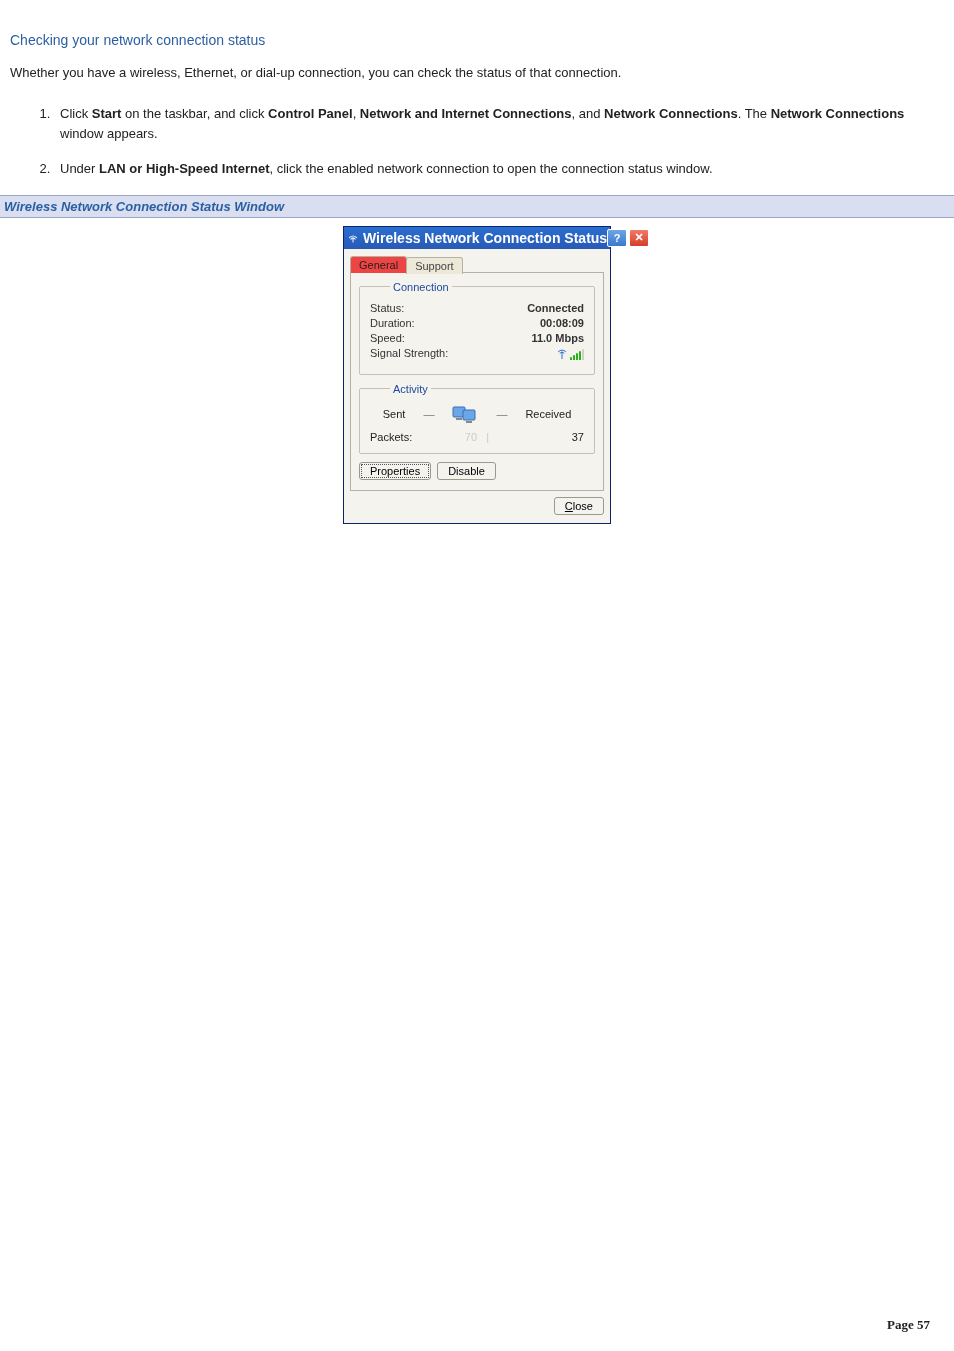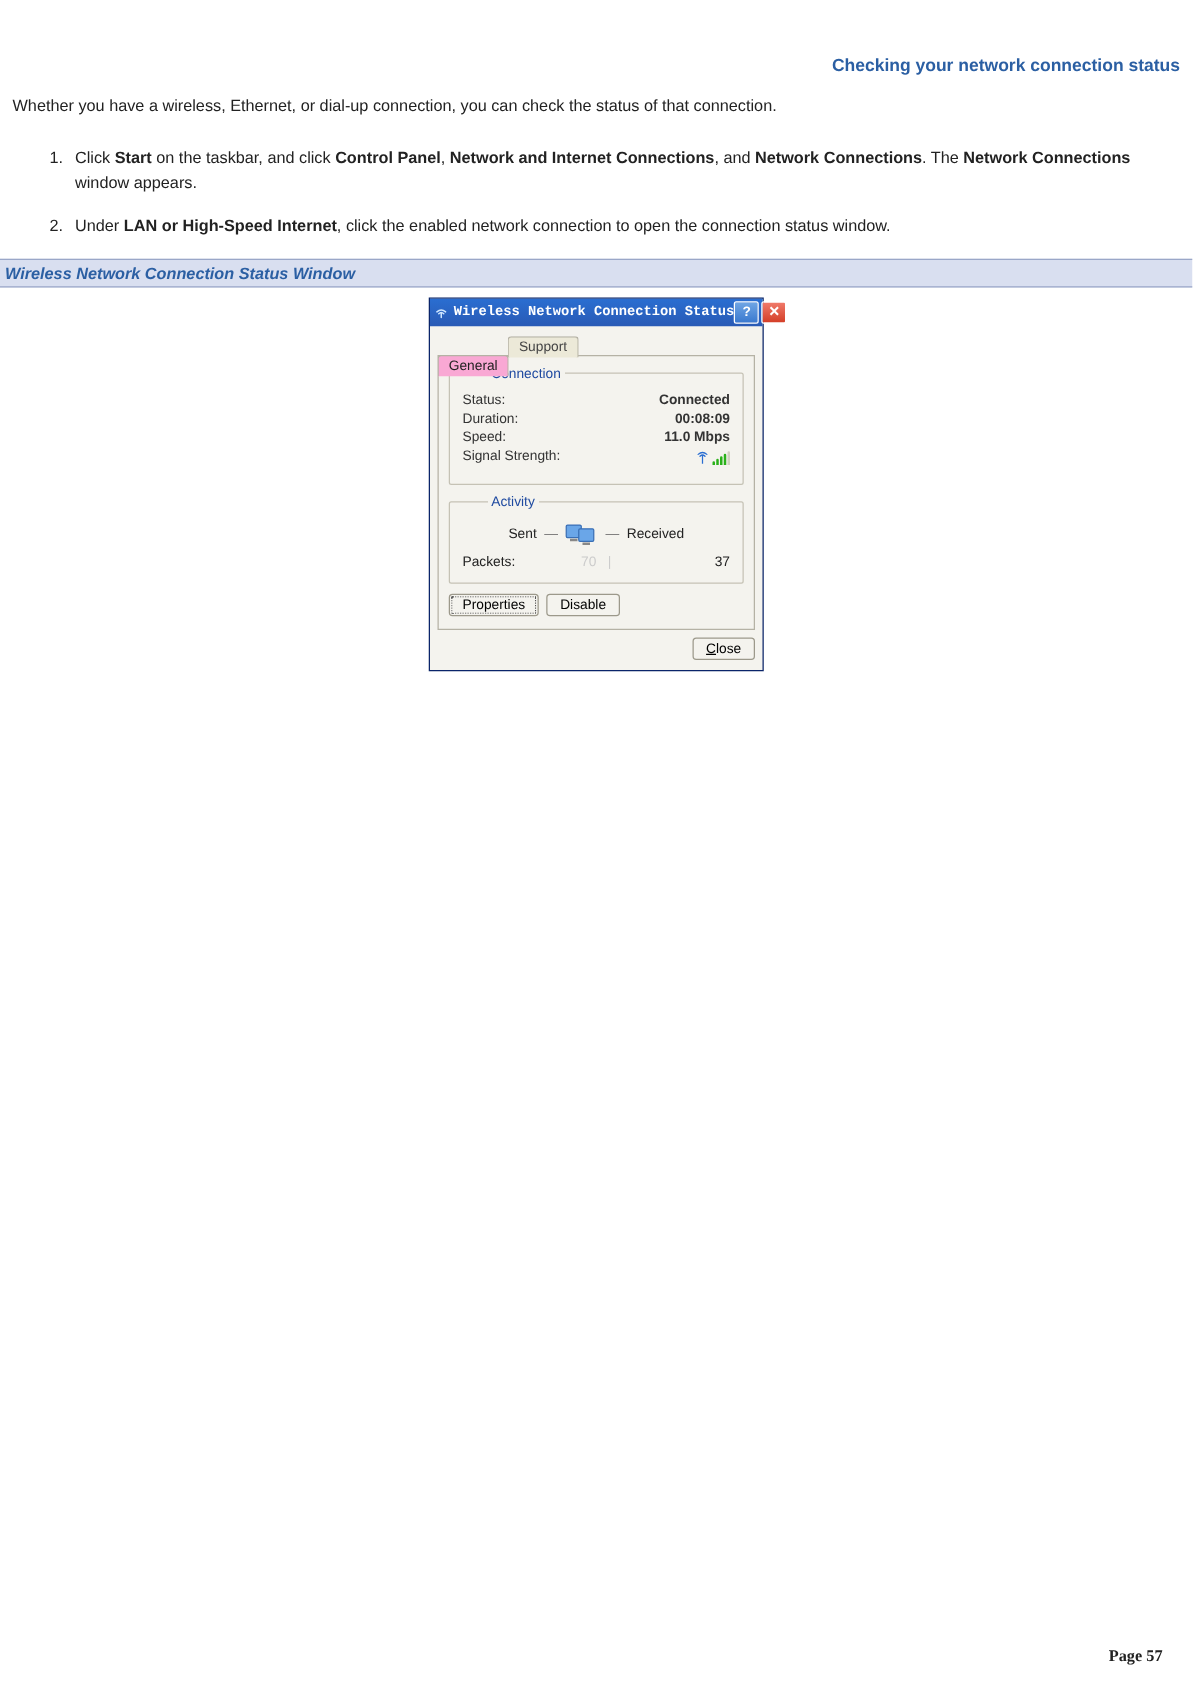--- a/index.html
+++ b/index.html
@@ -13,23 +13,22 @@
   }
   .page {
     padding: 18px 10px 0 10px;
     box-sizing: border-box;
     min-height: 1351px;
     position: relative;
   }
   h2.section-title {
     color: #2b5fa3;
     font-size: 14px;
-    margin: 26px 0 16px 0;
-    font-weight: bold;
-    text-align: right;
+    margin: 14px 0 16px 0;
+    font-weight: normal;
   }
   p.lead {
     margin: 0 0 22px 0;
     line-height: 1.4;
   }
   p.subhead {
     font-weight: bold;
     margin: 0 0 14px 0;
   }
   ol.steps {
@@ -74,21 +73,21 @@
     color: #fff;
     font-weight: bold;
     padding: 0 3px;
   }
   .titlebar .tb-icon {
     width: 14px; height: 14px;
     display: flex; align-items: center; justify-content: center;
     margin-right: 4px;
   }
   .titlebar .tb-icon svg { width: 12px; height: 12px; }
-  .titlebar .tb-title { flex: 1; white-space: nowrap; font-size: 11px; font-family: Liberation Mono, monospace; }
+  .titlebar .tb-title { flex: 1; white-space: nowrap; font-size: 14px; }
   .win-buttons { display: flex; gap: 2px; }
   .win-btn {
     width: 18px; height: 16px;
     border: 1px solid #fff;
     border-radius: 2px;
     display: flex; align-items: center; justify-content: center;
     font-weight: bold;
     font-size: 11px;
   }
   .win-help { background: linear-gradient(#6fa5e4,#3a79cf); color: #fff; }
@@ -96,23 +95,23 @@
 
   .tabstrip {
     display: flex;
     padding: 6px 6px 0 6px;
   }
   .tab {
     border: 1px solid #b5b2a5;
     border-bottom: none;
     border-radius: 3px 3px 0 0;
     padding: 2px 8px;
-    background: #f9a8d4;
+    background: #ef4444;
     position: relative;
-    top: 17px;
+    top: 1px;
     margin-right: -1px;
     font-size: 11px;
   }
   .tab.inactive { background: #ece9d8; top: 2px; color: #444; }
   .tab.active { z-index: 2; }
   .tab-panel {
     margin: 0 6px 6px 6px;
     border: 1px solid #b5b2a5;
     background: #f4f3ee;
     padding: 8px 8px 10px 8px;
@@ -132,21 +131,21 @@
   }
   .kv { display: flex; justify-content: space-between; margin: 3px 0; font-size: 11px; }
   .kv .k { color: #333; }
   .kv .v { color: #333; text-align: right; font-weight: bold; }
 
   .sig-bars { display: inline-flex; align-items: flex-end; gap: 1px; height: 12px; }
   .sig-bars .bar { width: 2px; background: #2ab11a; border-radius: 1px 1px 0 0; }
   .sig-bars .b1{height:3px}.sig-bars .b2{height:5px}.sig-bars .b3{height:7px}.sig-bars .b4{height:9px}.sig-bars .b5{height:11px;background:#d0d0c0}
   .sig-wrap { display: inline-flex; align-items: center; gap: 3px; }
 
-  .activity-row { display:flex; align-items:center; justify-content:center; gap:6px; font-size:11px; margin-top:2px; }
+  .activity-row { display:flex; align-items:center; justify-content:center; gap:18px; font-size:11px; margin-top:2px; }
   .activity-row .dash { color:#777; }
   .mon-icon { width:26px; height:22px; }
   .packets-row { display:grid; grid-template-columns: 1fr 1fr 1fr; align-items:center; font-size:11px; margin-top:6px; }
   .packets-row .mid { text-align:center; color:#ccc; }
   .packets-row .left { text-align:left; }
   .packets-row .val { text-align:right; }
 
   .btn-row { display:flex; gap:6px; margin-top:2px; }
   .btn-row.right { justify-content:flex-end; padding: 0 6px 8px 6px; }
   .xp-btn {

